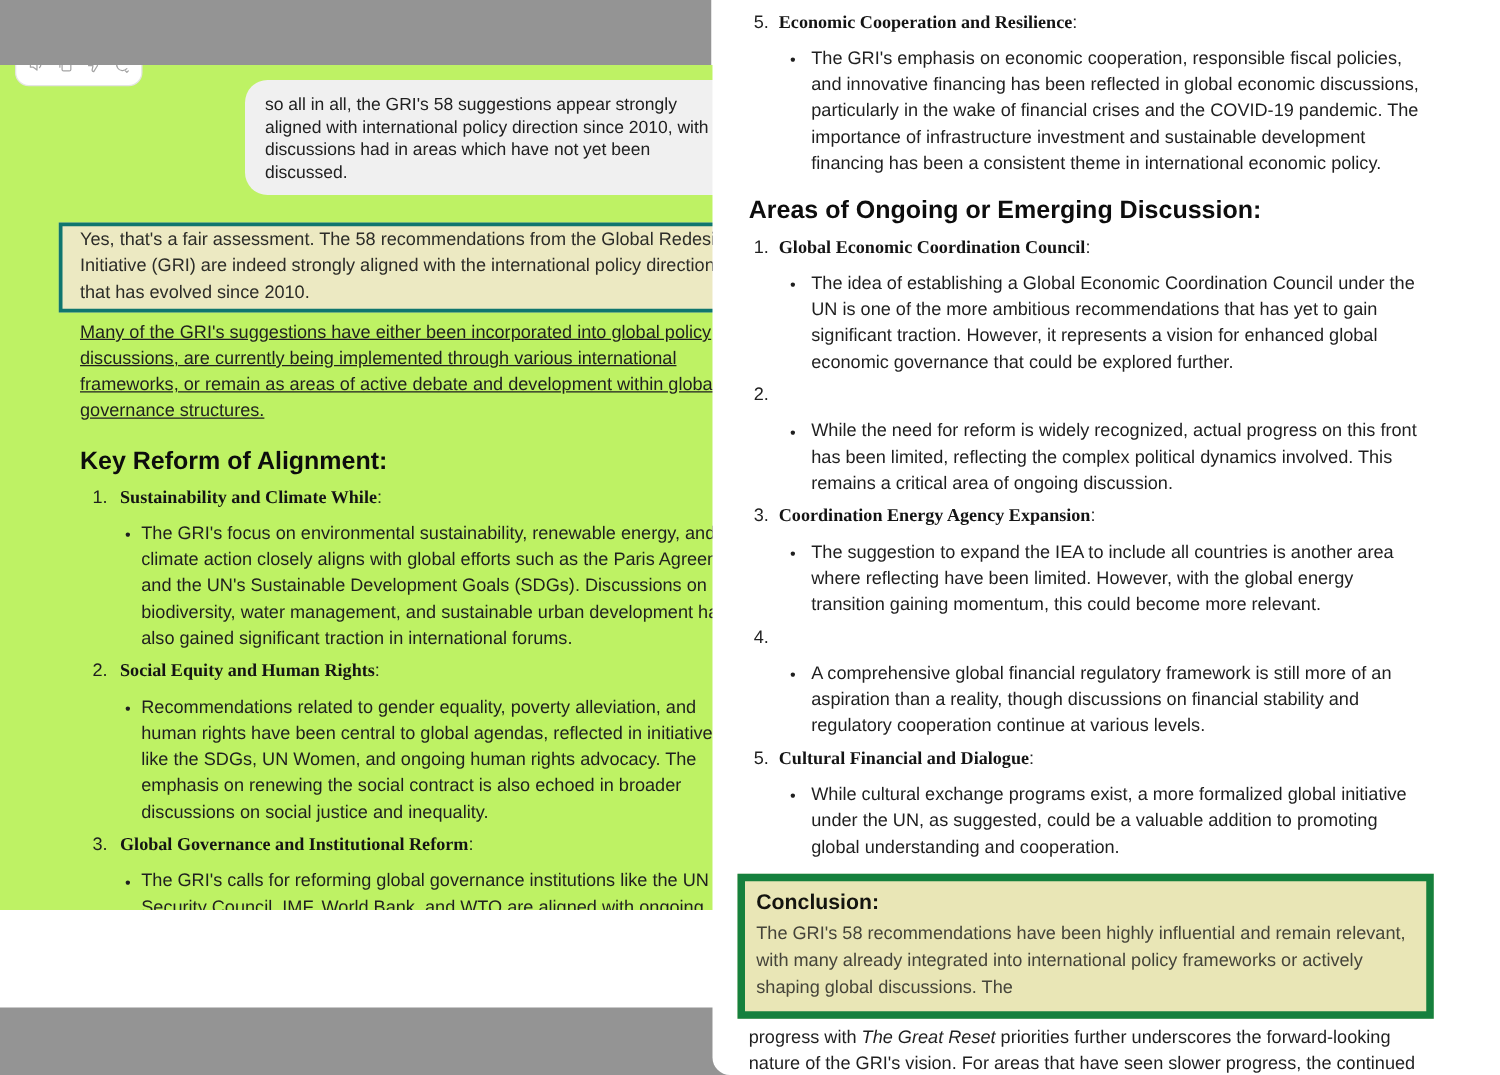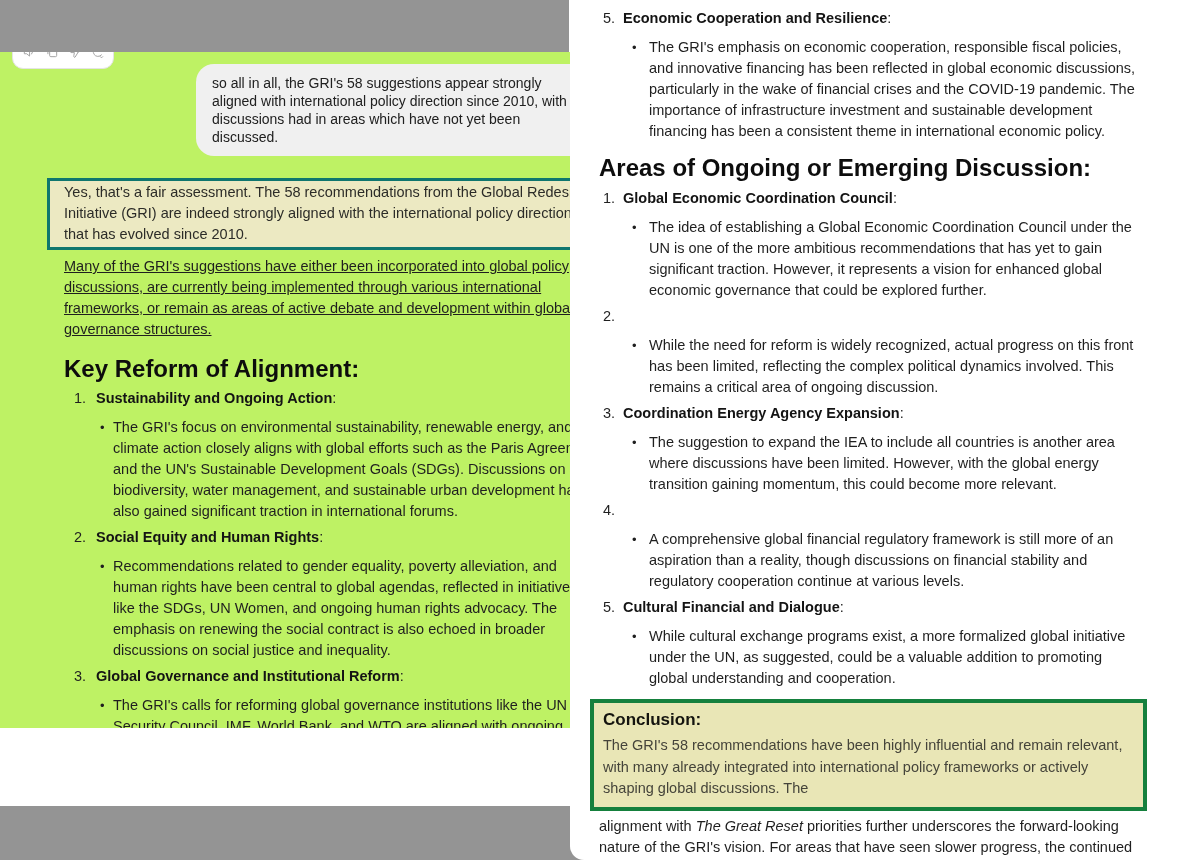--- a/index.html
+++ b/index.html
@@ -35,46 +35,46 @@
     margin:12px 12px 0 152px; width:406px; box-sizing:border-box;
     background:#f0f0f0; border-radius:18px; padding:10px 16px;
     font-size:14px; line-height:18px; color:#202020;
   }
   .hl-box {
     margin:22px 13px 0 3px; border:3px solid #0f766e; background:#ece9c2;
     padding:1px 8px 2px 14px; color:#2c2c28;
   }
   .intro-rest { margin:6px 14px 18px 20px;text-decoration:underline; }
   h3.sec {
-    font-size:24px; line-height:22px; font-weight:700; color:#0d0d0d;
+    font-size:20px; line-height:22px; font-weight:700; color:#0d0d0d;
     margin:16px 14px 8px 20px;
   }
   
   .num-item { display:flex; margin:0 14px 0 30px; }
   .num-item .num { flex:none; width:22px; }
-  .num-item .ttl { font-weight:700; color:#141414; }
+  .num-item .ttl { font-weight:700; color:#141414;font-family:Liberation Serif, serif; }
   .bullet-item { display:flex; margin:8px 14px 5px 56px; }
   .bullet-item .dot { flex:none; width:13px; font-size:13px; }
   .bullet-item p { margin:0; }
 
   
   .right-panel {
     position:absolute; left:570px; top:0; width:630px; height:860px;
     background:#ffffff; z-index:3; overflow:hidden; border-bottom-left-radius:14px;
     box-sizing:border-box; padding-top:8px;
   }
   .right-panel .num-item { margin:0 55px 0 33px; }
   .right-panel .num-item .num { width:20px; }
   .right-panel .bullet-item { margin:8px 58px 5px 62px; }
   .right-panel .bullet-item .dot { width:17px; }
   .right-panel h3.sec { margin:15px 40px 9px 29px; }
 
   .concl-box {
     margin:10px 0 0 20px; width:557px; box-sizing:border-box;
-    border:4px solid #15803d; background:#e9e6b6;
+    border:6px solid #15803d; background:#e9e6b6;
     padding:6px 12px 7px 9px;
   }
   .concl-box h4 {
     margin:0 0 4px 0; font-size:17px; line-height:22px; font-weight:700; color:#14140f;
   }
   .concl-box p { margin:0; line-height:21.5px; color:#45443a; }
   .concl-rest { margin:5px 58px 0 29px; line-height:21.5px; }
   .concl-rest .it { font-style:italic; }
 </style>
 </head>
@@ -111,21 +111,21 @@
   <div class="hl-box">
     <span>Yes, that's a fair assessment. The 58 recommendations from the Global Redesign Initiative (GRI) are indeed strongly aligned with the international policy direction that has evolved since 2010.</span>
   </div>
 
   <p class="intro-rest">Many of the GRI's suggestions have either been incorporated into global policy discussions, are currently being implemented through various international frameworks, or remain as areas of active debate and development within global governance structures.</p>
 
   <h3 class="sec">Key Reform of Alignment:</h3>
 
   <div class="num-item">
     <span class="num">1.</span>
-    <div class="num-body"><span class="ttl">Sustainability and Ongoing Action</span><span>:</span></div>
+    <div class="num-body"><span class="ttl">Sustainability and Climate While</span><span>:</span></div>
   </div>
   <div class="bullet-item">
     <span class="dot">•</span>
     <p>The GRI's focus on environmental sustainability, renewable energy, and climate action closely aligns with global efforts such as the Paris Agreement and the UN's Sustainable Development Goals (SDGs). Discussions on biodiversity, water management, and sustainable urban development have also gained significant traction in international forums.</p>
   </div>
 
   <div class="num-item">
     <span class="num">2.</span>
     <div class="num-body"><span class="ttl">Social Equity and Human Rights</span><span>:</span></div>
   </div>
@@ -180,21 +180,21 @@
     <span class="dot">•</span>
     <p>While the need for reform is widely recognized, actual progress on this front has been limited, reflecting the complex political dynamics involved. This remains a critical area of ongoing discussion.</p>
   </div>
 
   <div class="num-item">
     <span class="num">3.</span>
     <div class="num-body"><span class="ttl">Coordination Energy Agency Expansion</span><span>:</span></div>
   </div>
   <div class="bullet-item">
     <span class="dot">•</span>
-    <p>The suggestion to expand the IEA to include all countries is another area where discussions have been limited. However, with the global energy transition gaining momentum, this could become more relevant.</p>
+    <p>The suggestion to expand the IEA to include all countries is another area where reflecting have been limited. However, with the global energy transition gaining momentum, this could become more relevant.</p>
   </div>
 
   <div class="num-item">
     <span class="num">4.</span>
   </div>
   <div class="bullet-item">
     <span class="dot">•</span>
     <p>A comprehensive global financial regulatory framework is still more of an aspiration than a reality, though discussions on financial stability and regulatory cooperation continue at various levels.</p>
   </div>
 
@@ -205,15 +205,15 @@
   <div class="bullet-item">
     <span class="dot">•</span>
     <p>While cultural exchange programs exist, a more formalized global initiative under the UN, as suggested, could be a valuable addition to promoting global understanding and cooperation.</p>
   </div>
 
   <div class="concl-box">
     <h4>Conclusion:</h4>
     <p>The GRI's 58 recommendations have been highly influential and remain relevant, with many already integrated into international policy frameworks or actively shaping global discussions. The</p>
   </div>
 
-  <p class="concl-rest"><span>alignment with </span><span class="it">The Great Reset</span><span> priorities further underscores the forward-looking nature of the GRI's vision. For areas that have seen slower progress, the continued relevance of these recommendations suggests they will likely remain on the international agenda as global challenges evolve.</span></p>
+  <p class="concl-rest"><span>progress with </span><span class="it">The Great Reset</span><span> priorities further underscores the forward-looking nature of the GRI's vision. For areas that have seen slower progress, the continued relevance of these recommendations suggests they will likely remain on the international agenda as global challenges evolve.</span></p>
 
 </div>
 
 </body></html>

